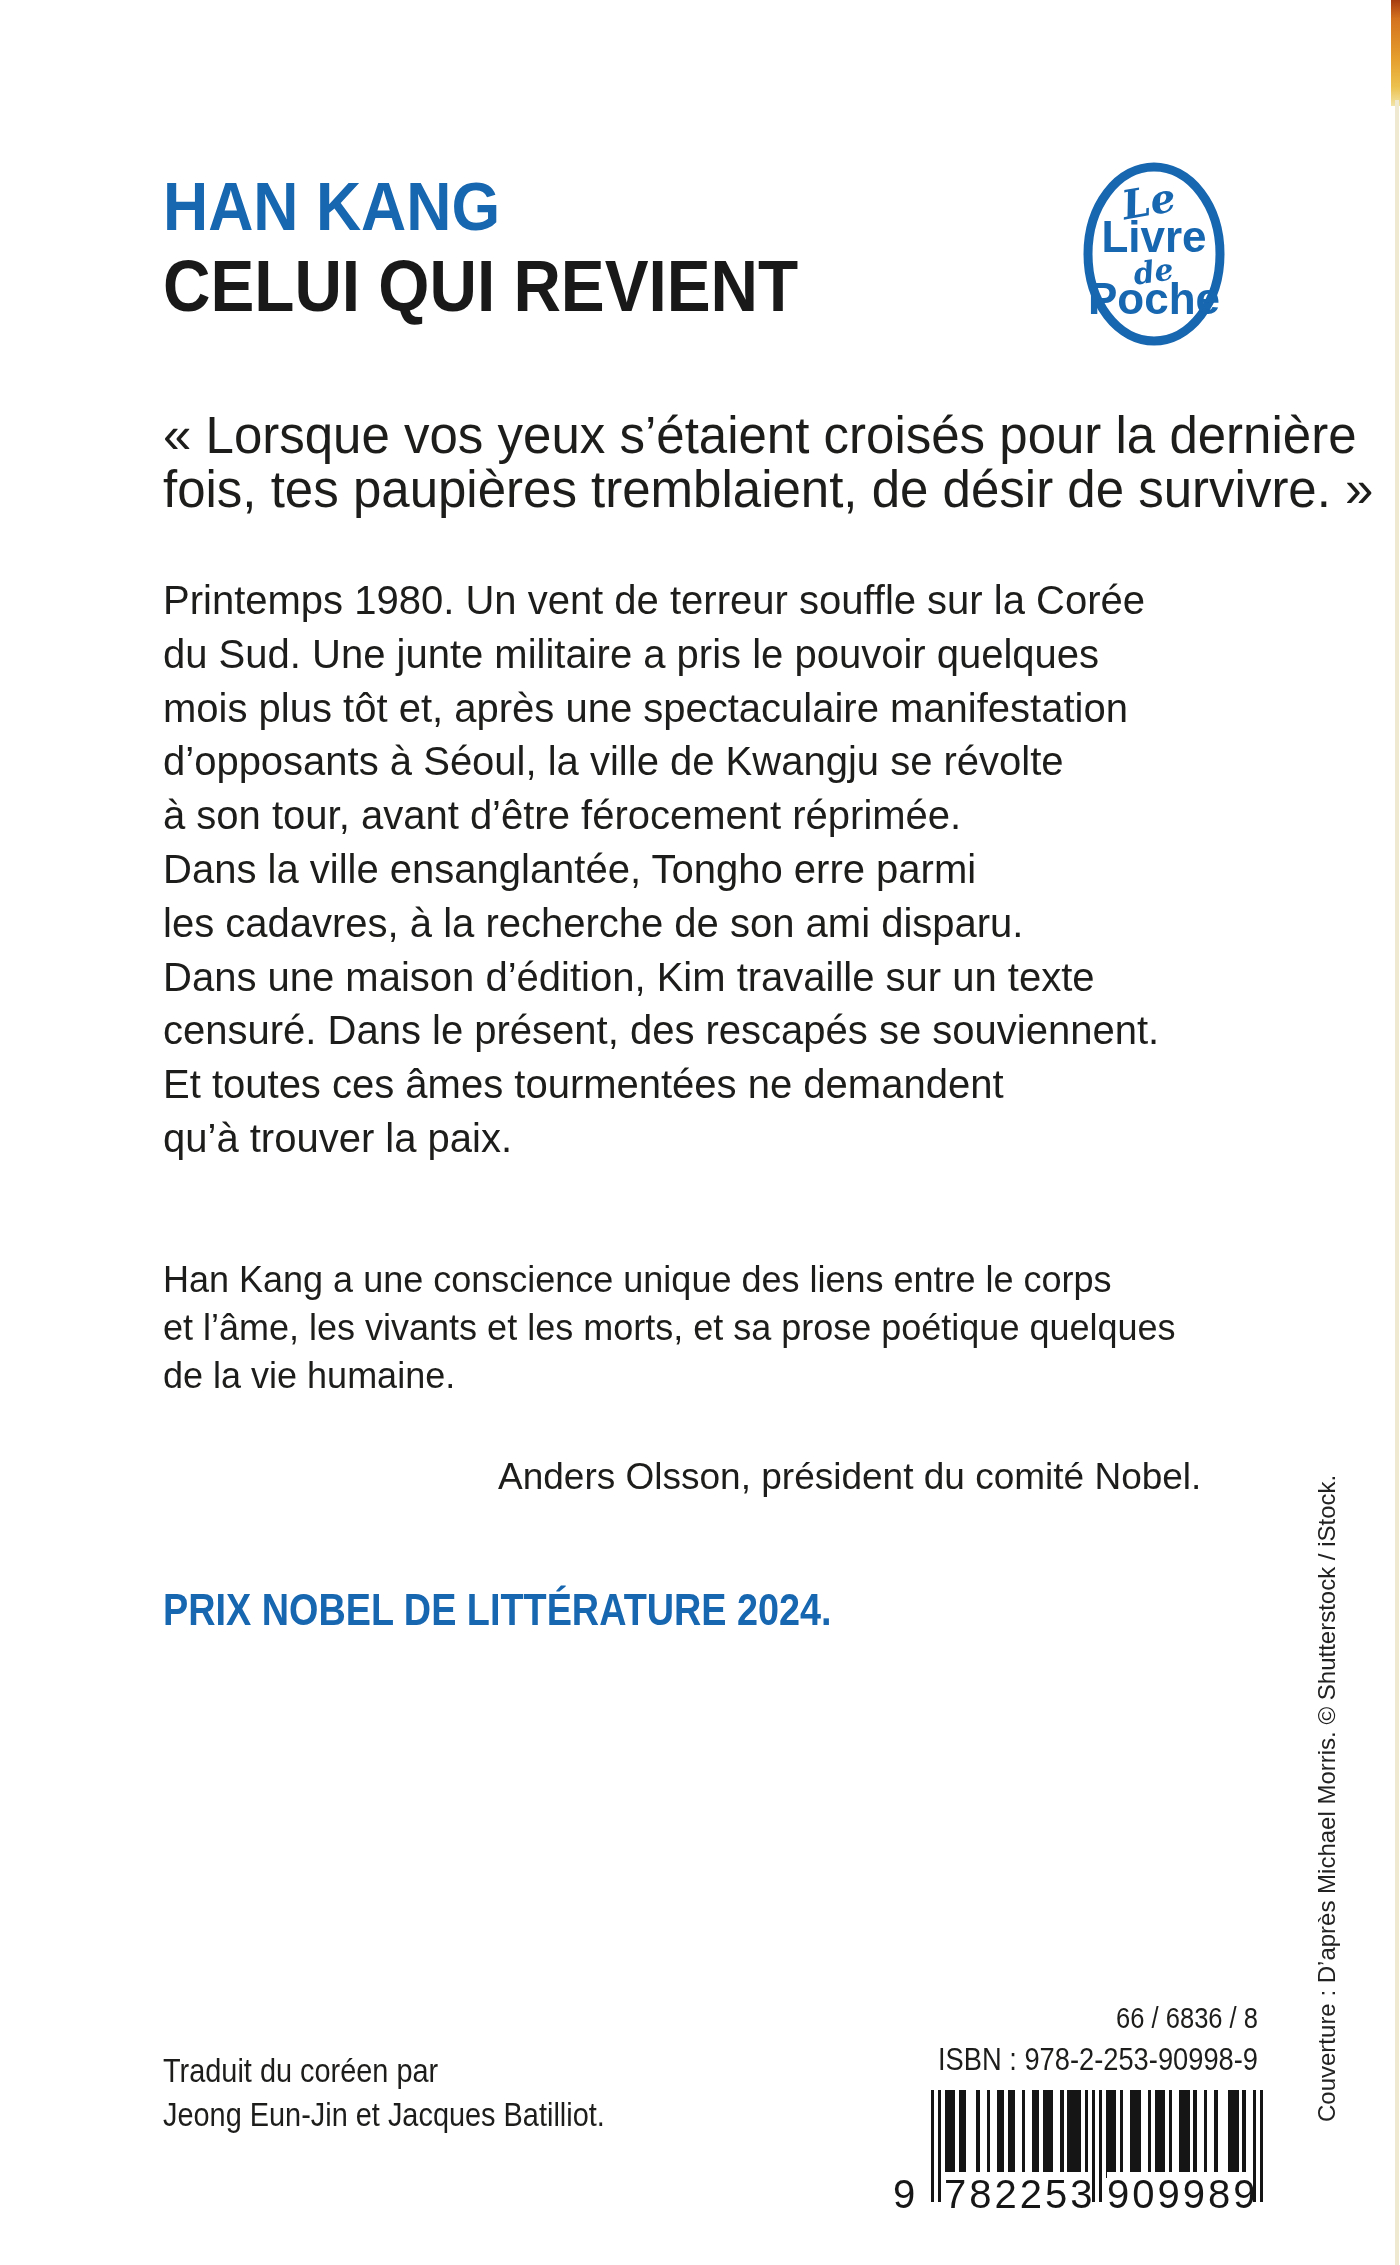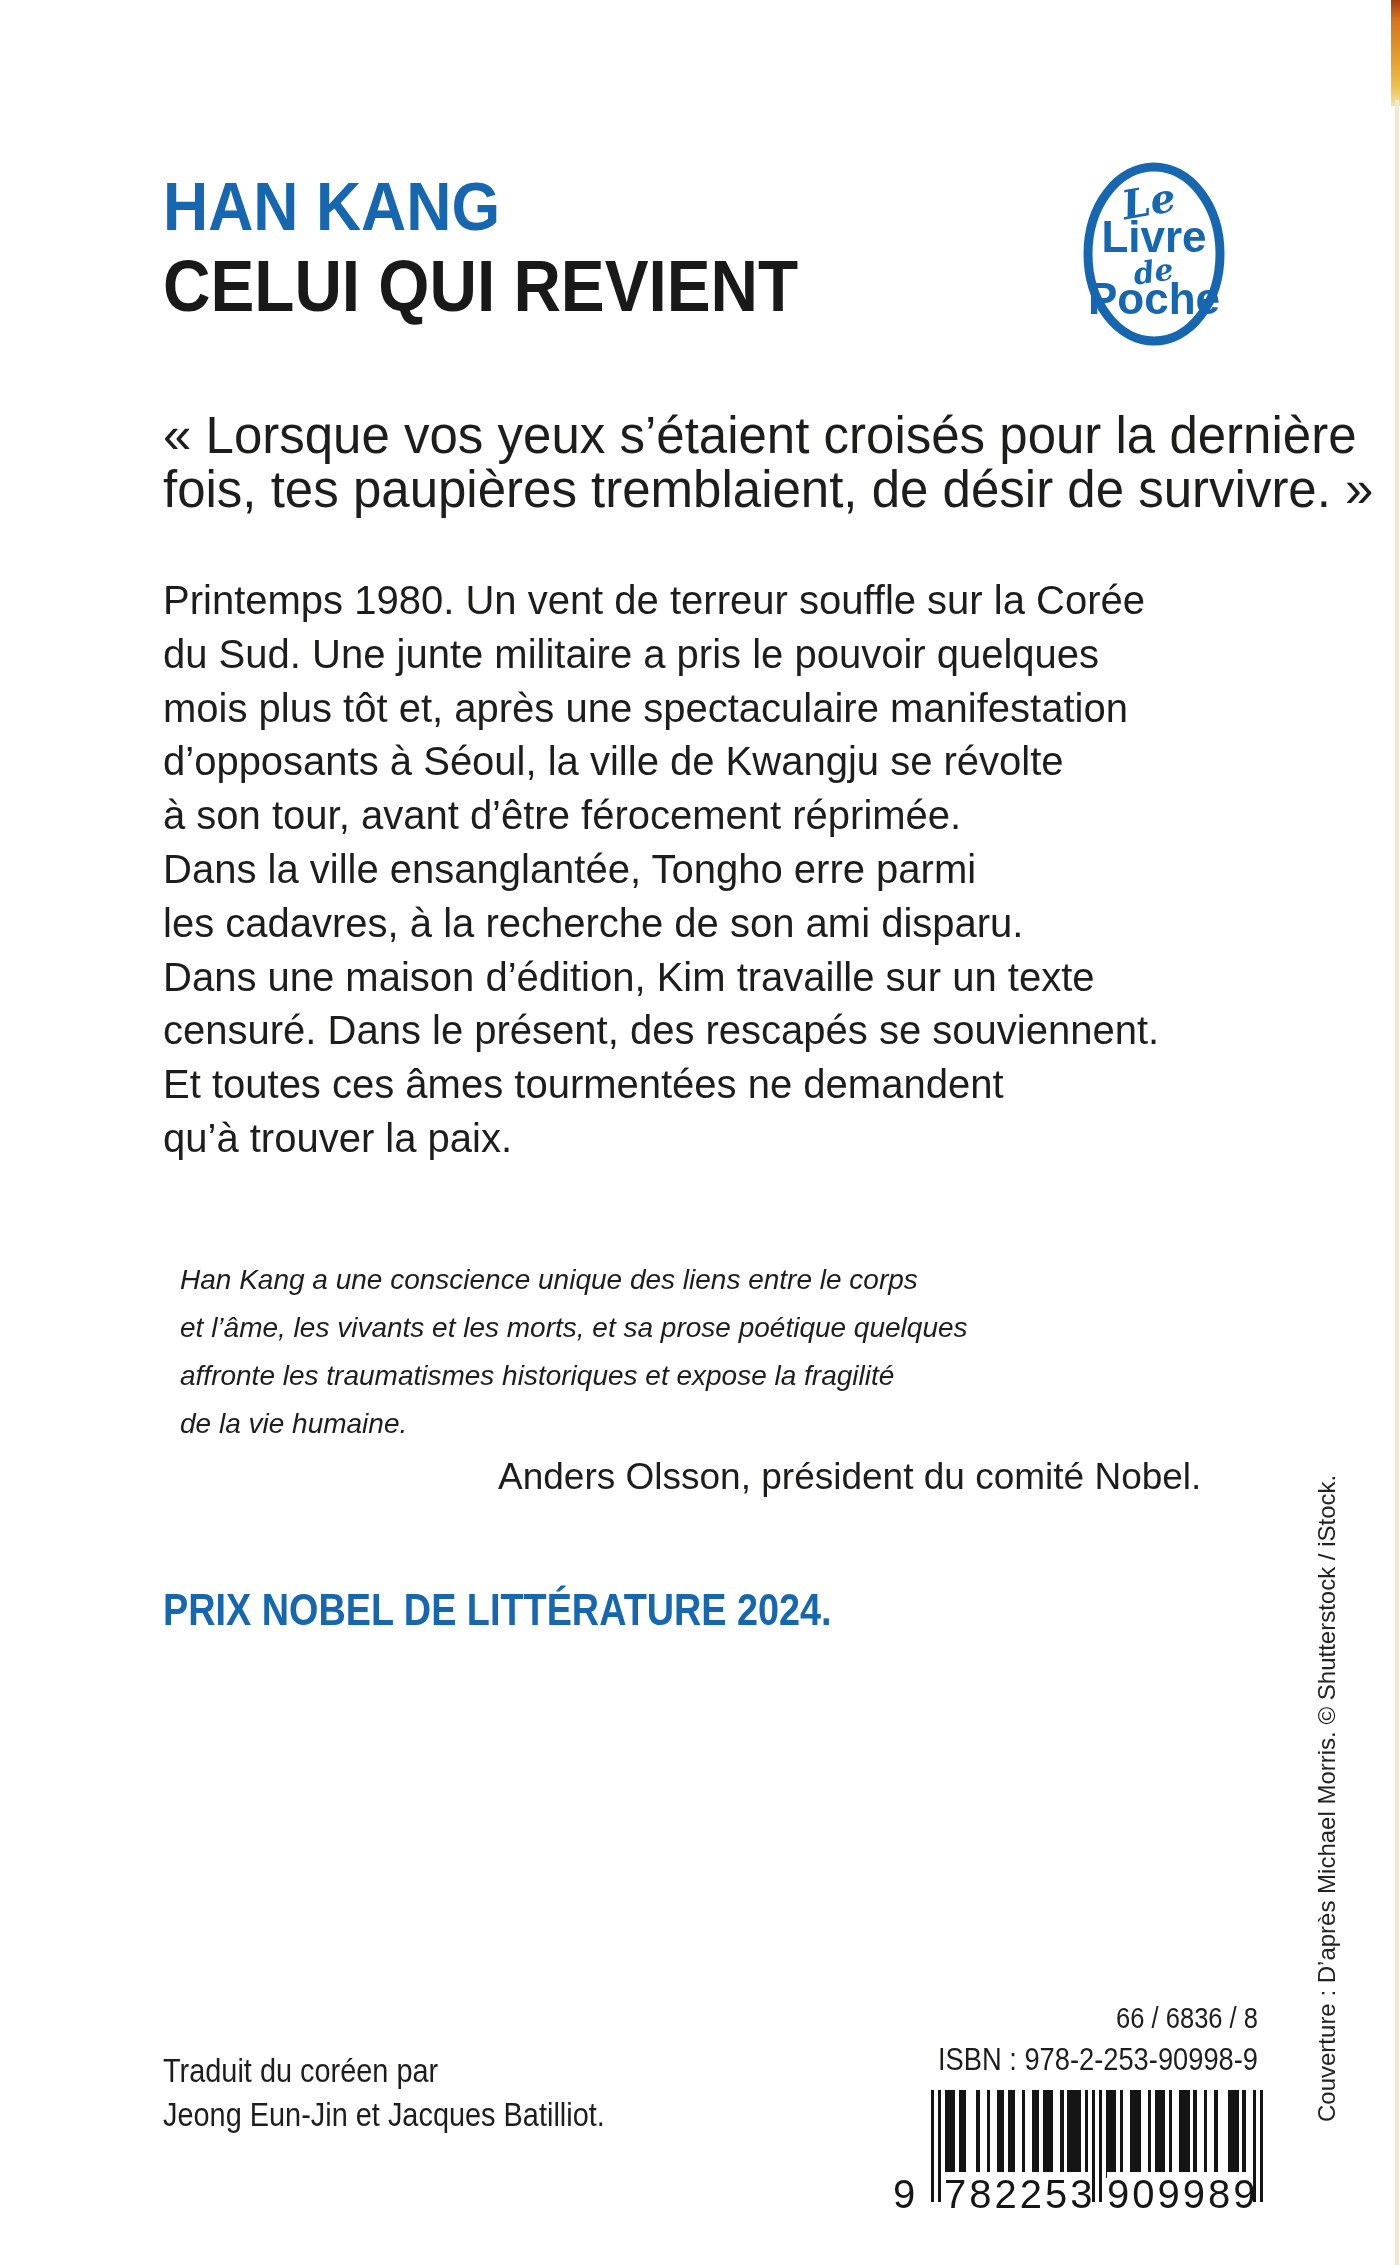--- a/index.html
+++ b/index.html
@@ -14,21 +14,21 @@
 
   .author{left:163px;top:172px;font-size:68px;font-weight:700;line-height:1;
     color:#1766b0;transform:scaleX(.92);transform-origin:0 0;white-space:nowrap}
   .title{left:163px;top:249px;font-size:73px;font-weight:700;line-height:1;
     color:#191919;transform:scaleX(.90);transform-origin:0 0;white-space:nowrap}
 
   .logo{left:1077px;top:158px;width:154px;height:192px}
 
   .pullquote{left:163px;top:409px;font-size:51px;line-height:54px;white-space:nowrap}
   .synopsis{left:163px;top:574px;font-size:40px;line-height:53.8px;white-space:nowrap}
-  .review{left:180px;top:1256px;font-size:28px;line-height:48px;font-style:italic;white-space:nowrap}
+  .review{left:163px;top:1256px;font-size:36px;line-height:48px;white-space:nowrap}
   .attribution{left:498px;top:1458px;font-size:37px;line-height:37px;white-space:nowrap}
   .award{left:163px;top:1587px;font-size:45px;font-weight:700;line-height:1;
     color:#1766b0;transform:scaleX(.84);transform-origin:0 0;white-space:nowrap}
 
   .translation{left:163px;top:2048px;font-size:34px;line-height:44px;
     transform:scaleX(.85);transform-origin:0 0;white-space:nowrap}
 
   .print-info{left:850px;top:2004px;width:408px;text-align:right;
     transform:scaleX(.88);transform-origin:100% 0;white-space:nowrap}
   .edition{font-size:29px;line-height:29px;margin-bottom:11px}
@@ -79,21 +79,20 @@
     <div>les cadavres, à la recherche de son ami disparu.</div>
     <div>Dans une maison d’édition, Kim travaille sur un texte</div>
     <div>censuré. Dans le présent, des rescapés se souviennent.</div>
     <div>Et toutes ces âmes tourmentées ne demandent</div>
     <div>qu’à trouver la paix.</div>
   </section>
 
   <section class="abs review">
     <div>Han Kang a une conscience unique des liens entre le corps</div>
     <div>et l’âme, les vivants et les morts, et sa prose poétique quelques</div>
-    <div>affronte les traumatismes historiques et expose la fragilité</div>
     <div>de la vie humaine.</div>
   </section>
 
   <div class="abs attribution">Anders Olsson, président du comité Nobel.</div>
 
   <div class="abs award">PRIX NOBEL DE LITTÉRATURE 2024.</div>
 
   <div class="abs translation">
     <div>Traduit du coréen par</div>
     <div>Jeong Eun-Jin et Jacques Batilliot.</div>

